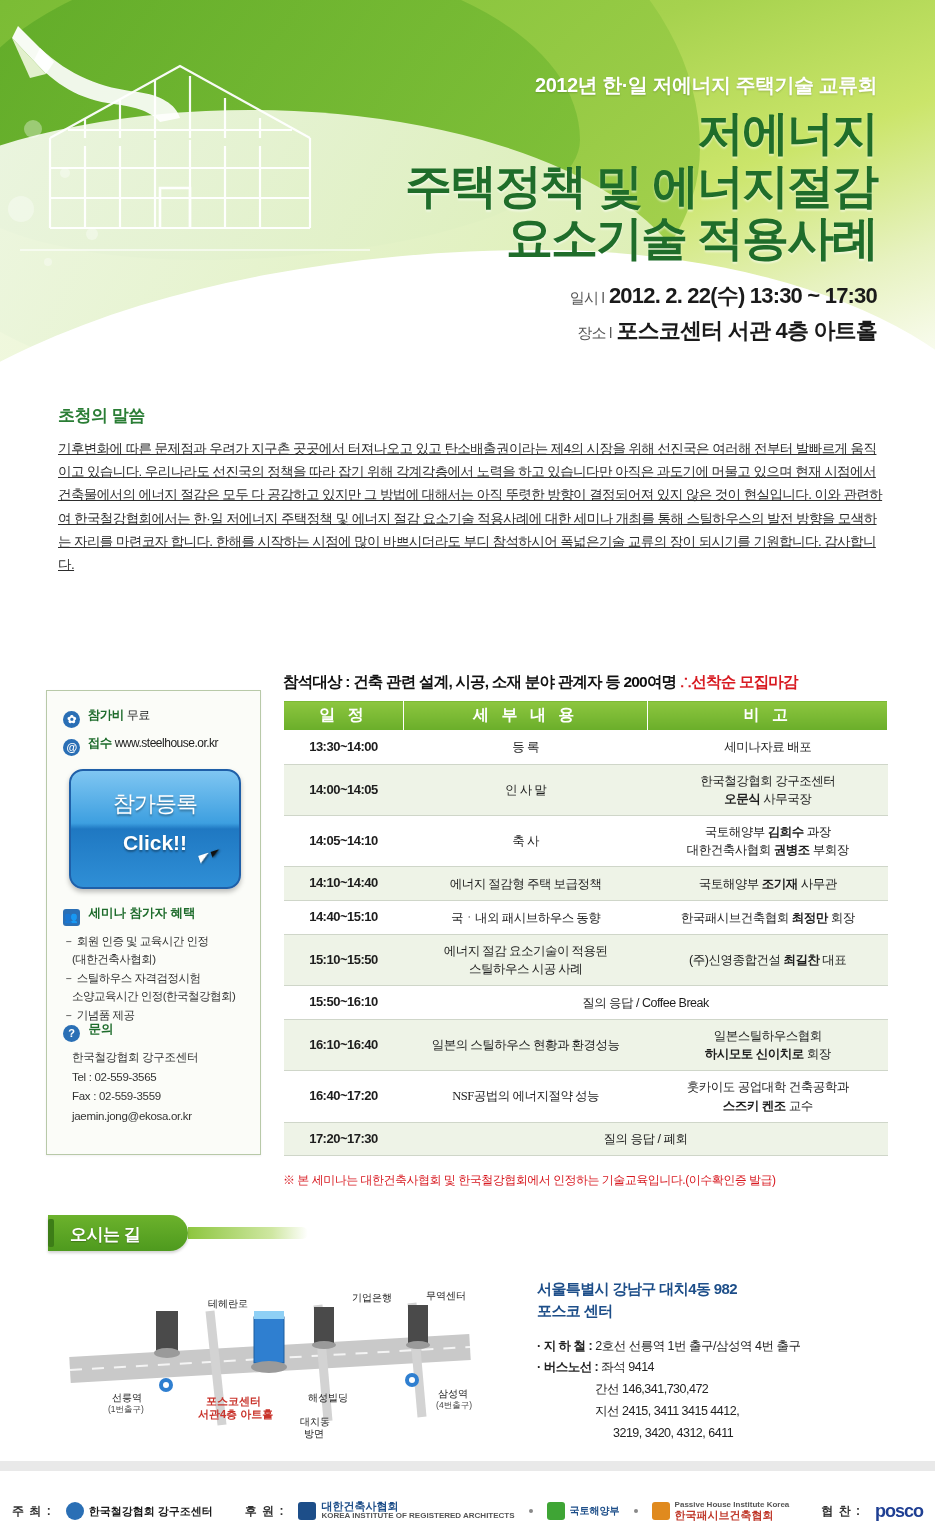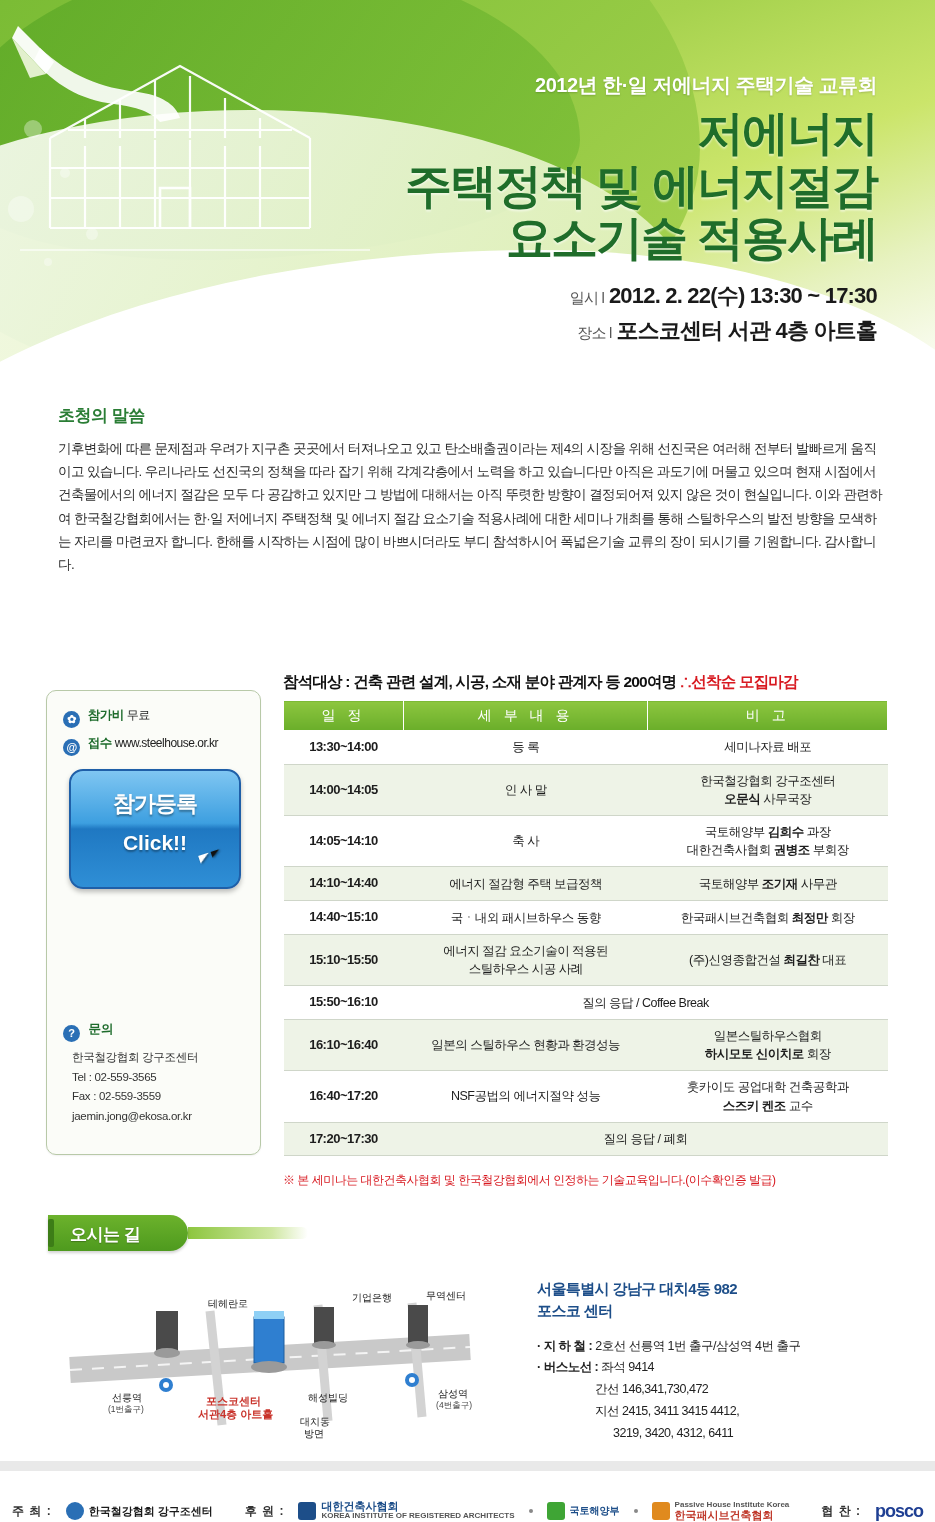--- a/index.html
+++ b/index.html
@@ -61,21 +61,21 @@
                text-shadow:0 2px 2px rgba(255,255,255,.5);}
   .hdr-title .l2 { display:block; }
   .hdr-meta { margin-top:16px; font-size:20px; color:#333; letter-spacing:-.8px; }
   .hdr-meta .lab { font-size:15px; color:#555; }
   .hdr-meta .val { font-weight:bold; font-size:22px; color:#1a1a1a; }
   .hdr-meta .row2 { margin-top:5px; }
 
   
   .greet { position:absolute; left:58px; top:404px; width:830px; }
   .greet h2 { font-size:17px; color:#2a7d35; margin:0 0 10px 0; font-weight:bold; letter-spacing:-.5px;}
-  .greet p { margin:0; font-size:13.5px; line-height:1.72; color:#2d2d2d; letter-spacing:-.6px; }
+  .greet p { margin:0; font-size:13.5px; line-height:1.72; color:#2d2d2d; letter-spacing:-.6px;text-decoration:underline; }
 
   
   .sect {
     position:absolute; height:36px; width:270px;
   }
   .sect .pill {
     position:absolute; left:0; top:0; height:36px; width:140px;
     background: linear-gradient(#6cb22c,#4e9a1e);
     border-radius:0 18px 18px 0;
     box-shadow:0 2px 3px rgba(0,0,0,.18);
@@ -93,62 +93,62 @@
     text-shadow:0 1px 1px rgba(0,0,0,.25);
   }
 
   
   .target-line { position:absolute; left:283px; top:672px; font-size:15.5px; font-weight:bold; color:#111; letter-spacing:-.8px;}
   .target-line .red { color:#d81920; }
 
   table.sched { position:absolute; left:283px; top:700px; width:605px; border-collapse:collapse; }
   table.sched th {
     background: linear-gradient(#8dc63f,#6aae2a);
-    color:#fff; font-size:14px; font-weight:normal; height:30px; letter-spacing:4px;
+    color:#fff; font-size:16px; font-weight:bold; height:30px; letter-spacing:4px;
     border:1px solid #ffffff;
   }
   table.sched td {
     border-bottom:1px solid #cfd6c9; font-size:12.5px; color:#1d1d1d; text-align:center;
     padding:7px 4px; letter-spacing:-.5px; line-height:1.45;
   }
   table.sched tr.alt td { background:#eef3e7; }
   table.sched td.time { width:120px; font-weight:bold; font-size:13px; }
-  table.sched td.detail { width:245px; }
+  table.sched td.detail { width:245px;font-family:Liberation Serif, serif; }
   table.sched td.note { width:240px; }
   table.sched td.full { text-align:center; }
   table.sched b { font-weight:bold; }
   .sched-foot {
     position:absolute; left:283px; top:1172px; font-size:12px; color:#d81920; letter-spacing:-.5px;
   }
 
   
   .infobox {
     position:absolute; left:46px; top:690px; width:215px; height:465px;
-    border:1px solid #b8c9a8; border-radius:10px; background:#fbfcf8;
+    border:1px solid #b8c9a8; border-radius:0; background:#fbfcf8;
     box-shadow:0 1px 2px rgba(0,0,0,.06);
   }
   .info-row { position:absolute; font-size:12px; color:#222; letter-spacing:-.5px; }
   .info-row .k { font-weight:bold; color:#1d6b2b; font-size:12.5px; }
   .ico {
     display:inline-block; width:17px; height:17px; vertical-align:-4px; margin-right:5px;
     border-radius:50%; background:#2a6fb5; color:#fff; font-size:11px; line-height:17px; text-align:center; font-weight:bold;
   }
   .ico.gear { background:#2a6fb5; }
   .ico.at { background:#2a6fb5; }
   .ico.ppl { background:#2a6fb5; border-radius:3px; }
   .ico.q { background:#2a6fb5; }
 
   .regbtn {
     position:absolute; left:22px; top:78px; width:172px; height:120px;
     border-radius:14px; border:2px solid #1f5fa8;
     background: linear-gradient(#7fc6f2 0%, #3d9fe0 45%, #1f78c2 50%, #2f8fd6 100%);
     box-shadow:0 3px 5px rgba(0,0,0,.25);
     text-align:center; color:#fff;
   }
-  .regbtn .t1 { font-size:22px; font-weight:bold; margin-top:18px; text-shadow:0 2px 2px rgba(0,0,0,.35); letter-spacing:-1px;}
+  .regbtn .t1 { font-size:22px; font-weight:normal; margin-top:18px; text-shadow:0 2px 2px rgba(0,0,0,.35); letter-spacing:-1px;}
   .regbtn .t2 { font-size:21px; font-weight:bold; margin-top:12px; text-shadow:0 2px 2px rgba(0,0,0,.35); }
   .cursor {
     position:absolute; left:128px; top:82px; width:0; height:0;
     border-left:11px solid #fff; border-bottom:8px solid transparent; border-right:7px solid transparent;
     transform:rotate(-18deg);
     filter: drop-shadow(1px 1px 1px rgba(0,0,0,.5));
   }
   .cursor i { position:absolute; left:2px; top:0; width:0;height:0;
     border-left:9px solid #111; border-bottom:6px solid transparent; border-right:6px solid transparent;}
 
@@ -340,20 +340,33 @@
     </div>
 
     <div class="regbtn">
       <div class="t1">참가등록</div>
       <div class="t2">Click!!</div>
       <div class="cursor">
           <i></i>
         </div>
     </div>
 
+    <div class="benefit">
+      <div class="hd">
+        <span class="ico ppl">👥</span>
+        <span>세미나 참가자 혜택</span>
+      </div>
+      <ul id="benefit-list">
+          <li>－ 회원 인증 및 교육시간 인정</li>
+          <li class="sub">(대한건축사협회)</li>
+          <li>－ 스틸하우스 자격검정시험</li>
+          <li class="sub">소양교육시간 인정(한국철강협회)</li>
+          <li>－ 기념품 제공</li>
+        </ul>
+    </div>
 
     <div class="contact">
       <div class="hd">
         <span class="ico q">?</span>
         <span>문의</span>
       </div>
       <div id="contact-lines">
           <div class="l">한국철강협회 강구조센터</div>
           <div class="l">Tel : 02-559-3565</div>
           <div class="l">Fax : 02-559-3559</div>

